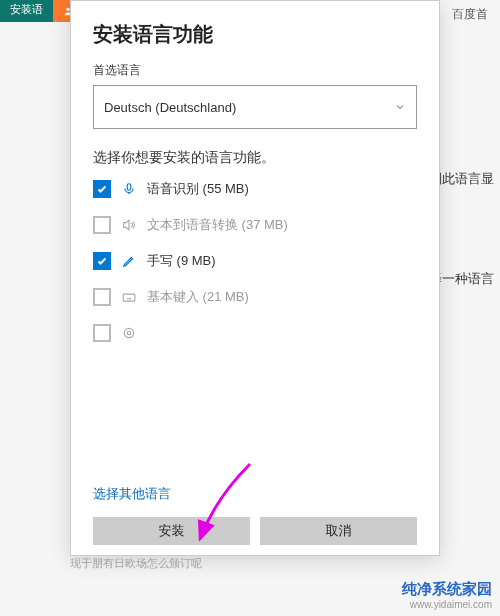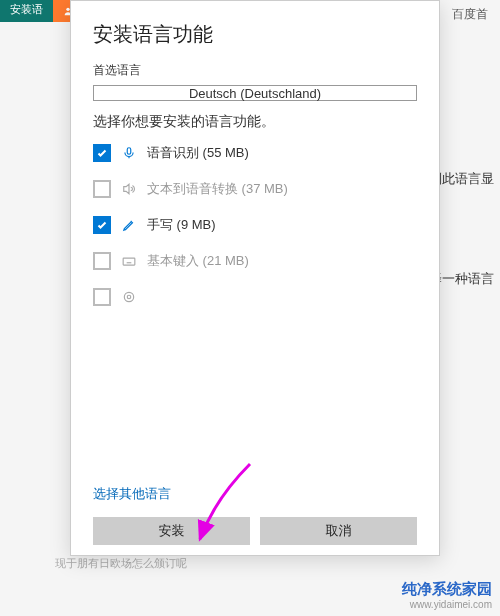--- a/index.html
+++ b/index.html
@@ -50,39 +50,38 @@
       border: 1px solid #ccc;
       box-shadow: 0 4px 20px rgba(0,0,0,0.15);
       padding: 20px 22px 0 22px;
       display: flex;
       flex-direction: column;
     }
     .dialog-title {
       font-size: 20px;
       color: #222;
       margin-bottom: 14px;
-      font-weight: 400;
+      font-weight: 700;
     }
     .field-label {
       font-size: 12px;
       color: #333;
       margin-bottom: 6px;
     }
     .select-box {
       border: 1px solid #999;
-      height: 16px;
+      height: 44px;
       display: flex;
       align-items: center;
       justify-content: space-between;
       padding: 0 10px;
       font-size: 13px;
       color: #333;
       cursor: pointer;
-      margin-bottom: 12px;
-      flex-direction: column;
+      margin-bottom: 20px;
     }
     .chevron {
       width: 12px; height: 12px;
     }
     .instruction {
       font-size: 14px;
       color: #333;
       margin-bottom: 4px;
     }
     .feature-list {
@@ -160,21 +159,21 @@
       color: #666;
     }
     .watermark .brand {
       font-size: 15px;
       color: #2a68c8;
       font-weight: bold;
     }
     .watermark .url { font-size: 10px; color: #999; }
     .bg-footer {
       position: absolute;
-      left: 55px;
+      left: 70px;
       bottom: 45px;
       font-size: 11px;
       color: #aaa;
     }
   </style>
 </head>
 <body>
 
 <div class="bg-tabs">
   <div class="tab1">安装语</div>

